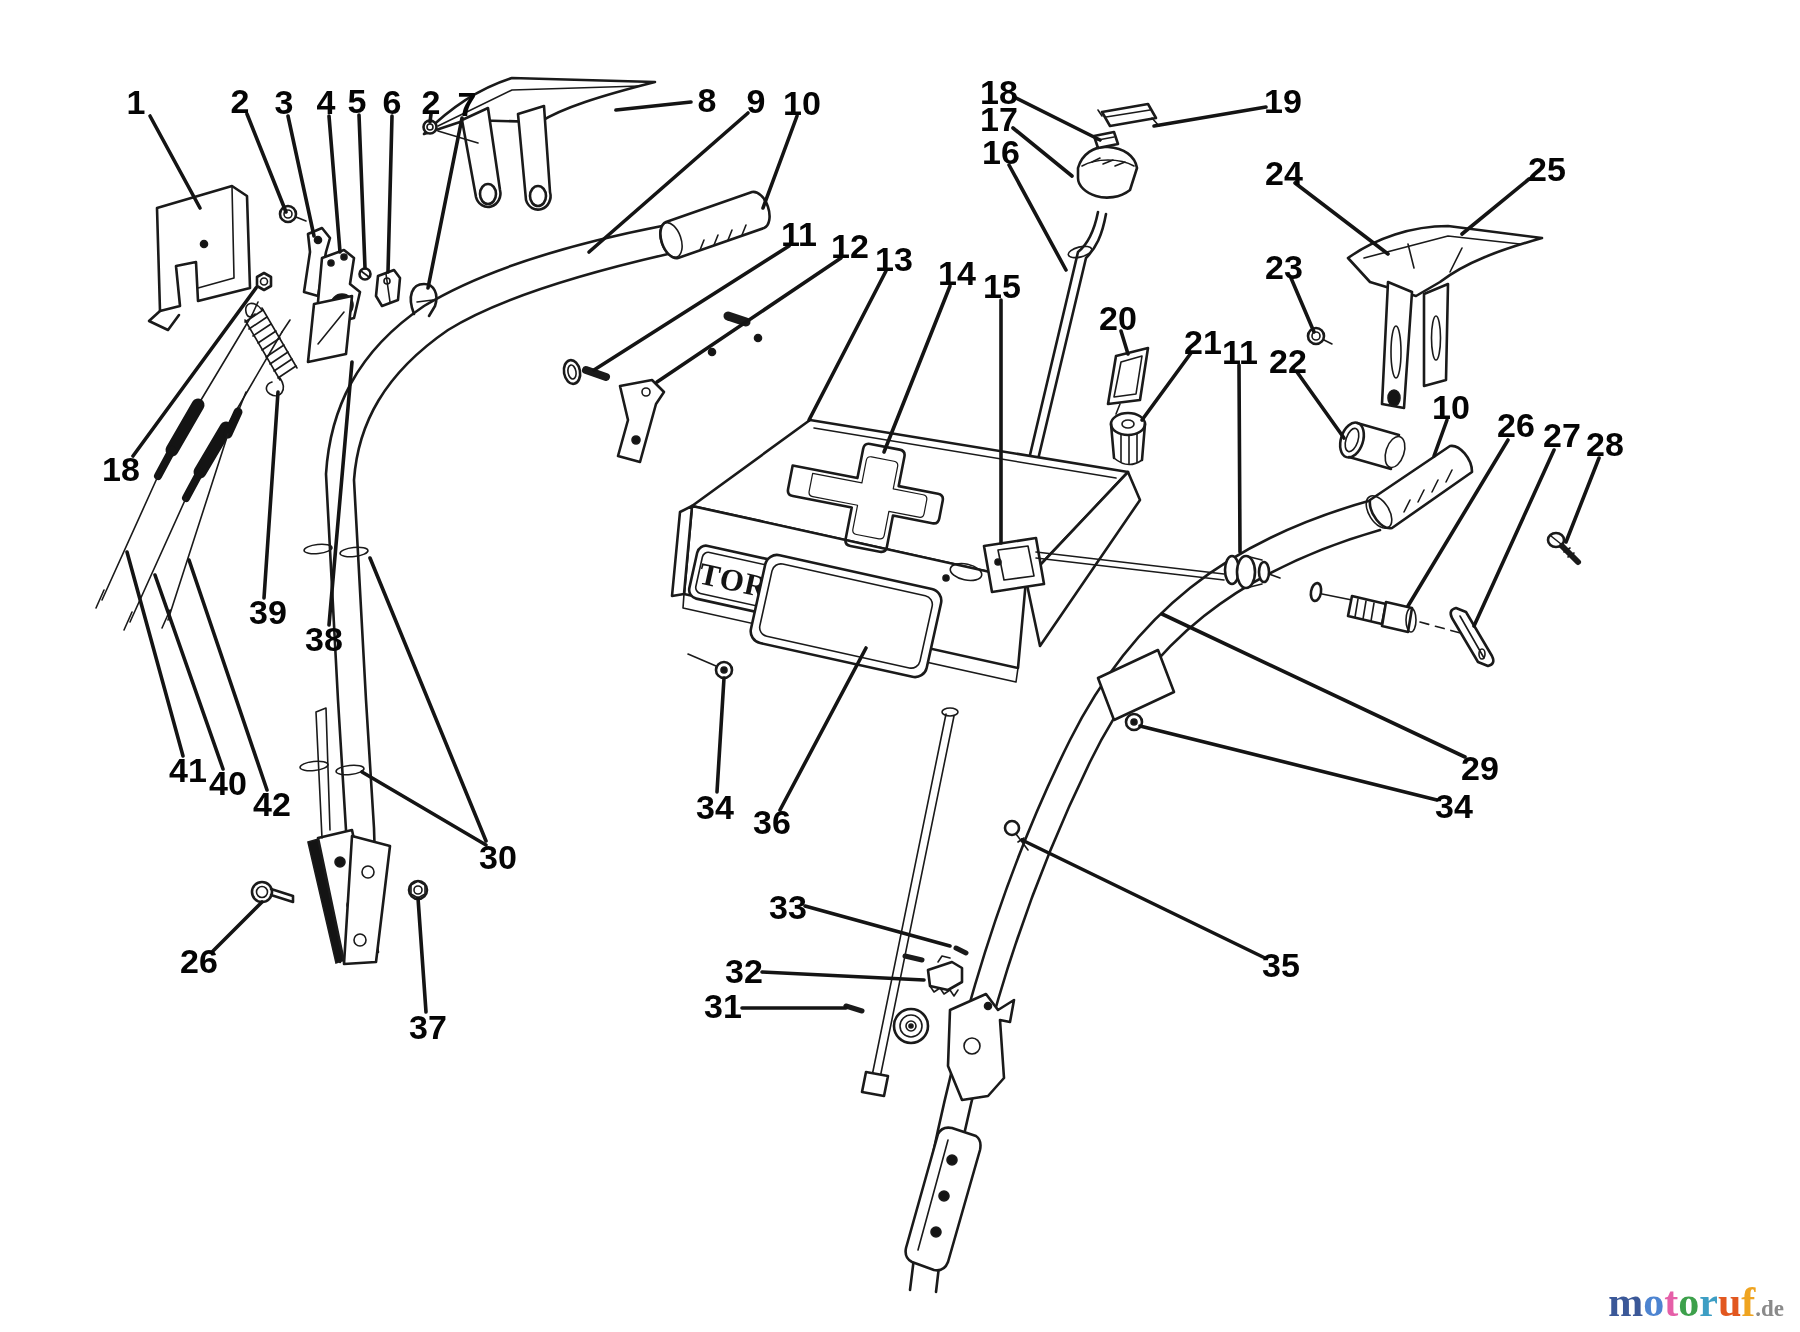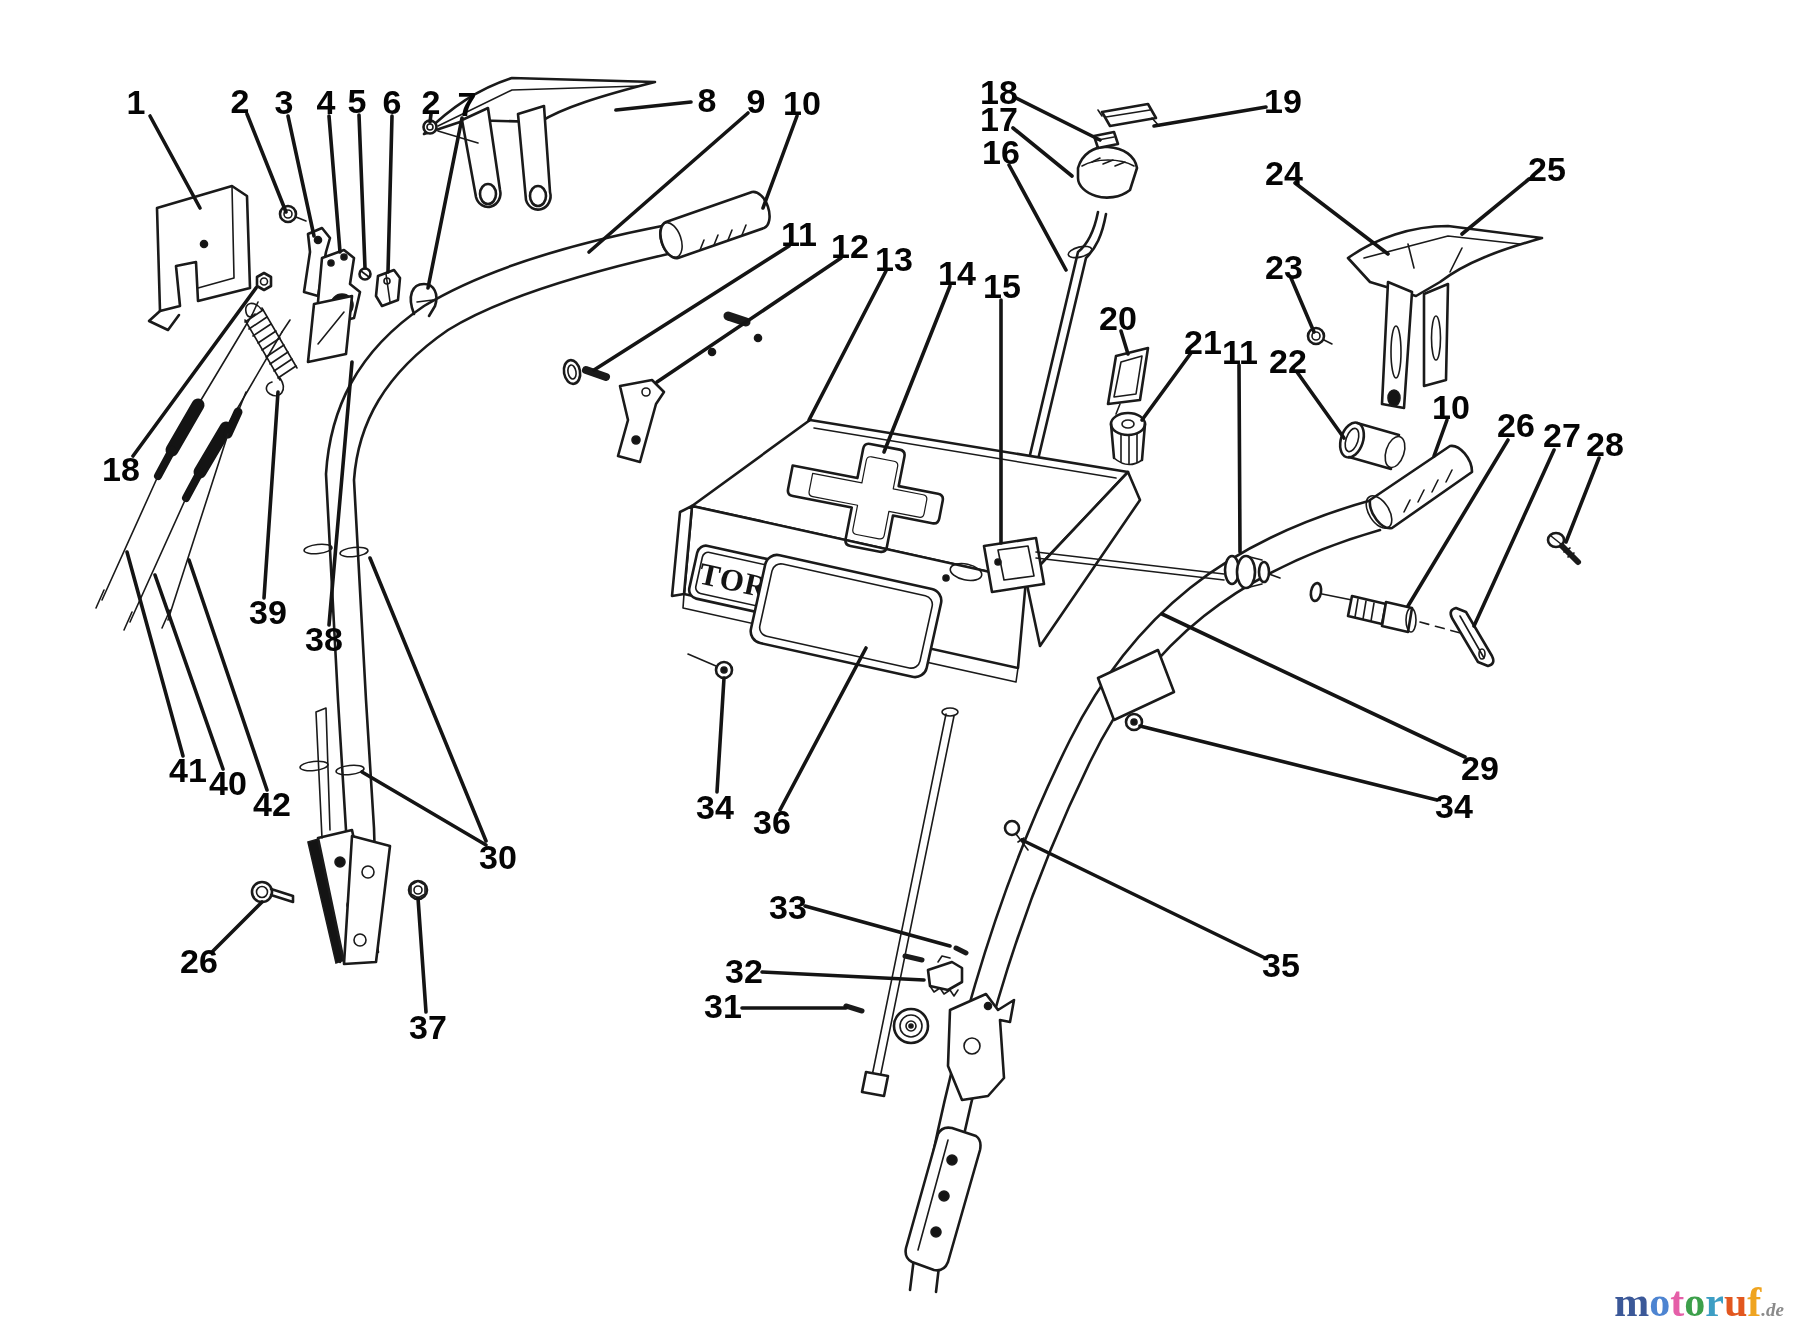--- a/index.html
+++ b/index.html
@@ -11,21 +11,21 @@
   .art-thin{stroke:#1a1a1a;fill:none;stroke-width:1.6;stroke-linecap:round;stroke-linejoin:round;}
   .art-fill{stroke:#1a1a1a;fill:#ffffff;stroke-width:2.6;stroke-linejoin:round;}
   .art-dark{stroke:#1a1a1a;fill:#141414;stroke-width:1.6;}
   .callout-text{font-family:"Liberation Sans",sans-serif;font-weight:bold;font-size:34px;fill:#050505;}
   .leader{stroke:#141414;stroke-width:3.6;stroke-linecap:round;fill:none;}
   .brand-text{font-family:"Liberation Serif",serif;font-weight:bold;font-size:31px;fill:#141414;letter-spacing:1px;}
   .reg-text{font-family:"Liberation Serif",serif;font-size:11px;fill:#141414;}
   #watermark{position:absolute;right:16px;bottom:6px;
              font-family:"Liberation Serif",serif;font-weight:bold;font-size:42px;
              letter-spacing:0px;user-select:none;}
-  #watermark .suffix{font-size:19px;font-weight:bold;font-style:italic;}
+  #watermark .suffix{font-size:23px;font-weight:bold;}
 </style>
 </head>
 <body>
 
 <div class="stage">
 <svg width="1800" height="1332" viewBox="0 0 1800 1332">
 
   <g id="artwork">
 
     <g>

